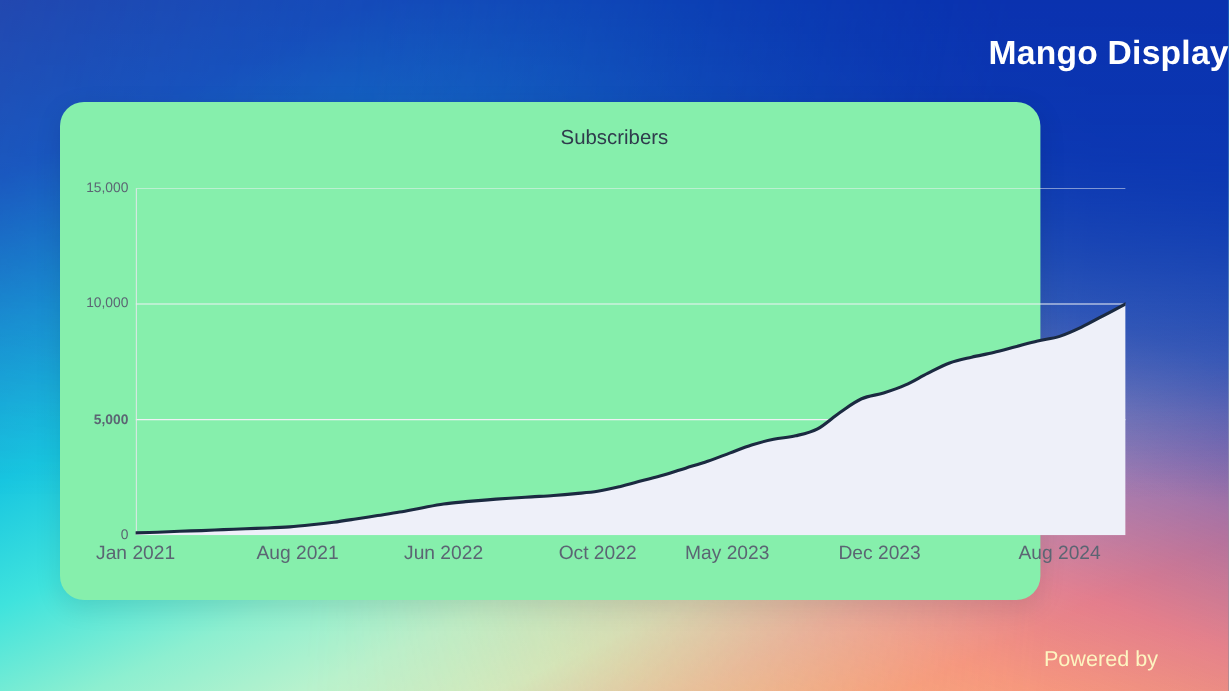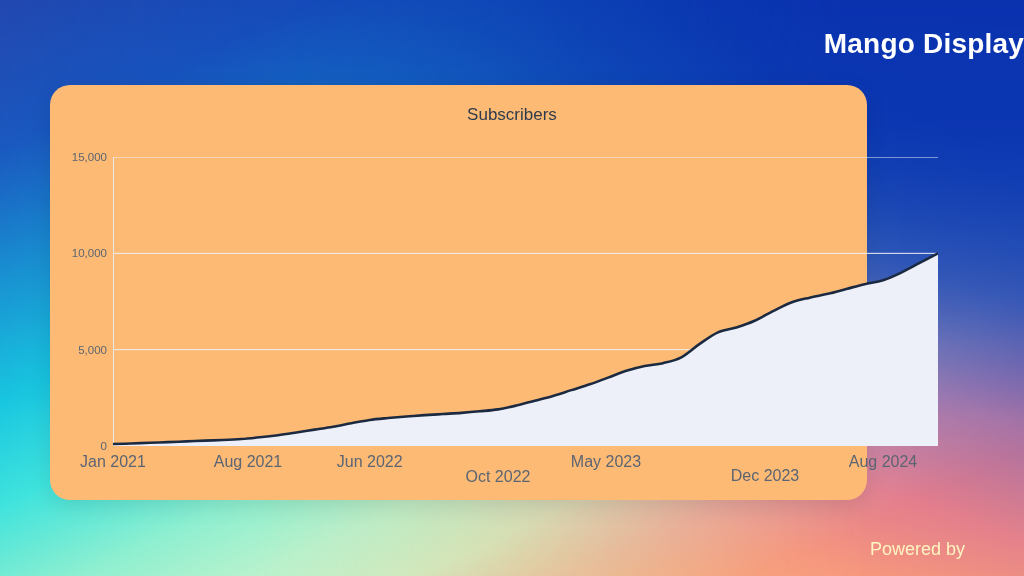--- a/index.html
+++ b/index.html
@@ -83,21 +83,21 @@
     line-height: 40px;
   }
 
   
   .card {
     position: absolute;
     left: 50px;
     top: 85px;
     width: 817px;
     height: 415px;
-    background: #fdba74;
+    background: #86efac;
     border-radius: 20px;
     box-shadow: 0 6px 22px rgba(0,0,0,0.10);
   }
 
   .chart-title {
     position: absolute;
     top: 20px;
     left: 0;
     width: 924px;
     text-align: center;
@@ -171,21 +171,21 @@
   <div class="bg-topblue"></div>
 
   <div class="page-title">Mango Display</div>
 
   <div class="card">
 
     <div class="chart-title">Subscribers</div>
 
     <div class="ylabels">
         <div class="ylabel" style="top: 289px;">0</div>
-        <div class="ylabel" style="top: 192.667px;">5,000</div>
+        <div class="ylabel" style="top: 192.667px; font-weight: bold;">5,000</div>
         <div class="ylabel" style="top: 96.3333px; margin-left: 44px;">10,000</div>
         <div class="ylabel" style="top: 0px;">15,000</div>
       </div>
 
     <div class="plot">
       <svg id="chart-svg" width="825" height="289" viewBox="0 0 825 289">
         <g id="gridlines">
             <line x1="0" x2="825" y1="192.66666666666669" y2="192.66666666666669" stroke="#f0f1f5" stroke-width="1"></line>
             <line x1="0" x2="825" y1="96.33333333333334" y2="96.33333333333334" stroke="#f0f1f5" stroke-width="1"></line>
             <line x1="0" x2="825" y1="0" y2="0" stroke="#f0f1f5" stroke-width="1"></line>
@@ -193,23 +193,23 @@
         <line id="y-axis-line" x1="0.5" y1="0" x2="0.5" y2="289" stroke="#e6e8ee" stroke-width="1"></line>
         <path id="area-path" fill="#eef0f9" stroke="none" d="M 0.00 287.07 C 3.06 286.98, 12.22 286.72, 18.33 286.50 C 24.44 286.27, 30.56 285.95, 36.67 285.72 C 42.78 285.50, 48.89 285.37, 55.00 285.15 C 61.11 284.92, 67.22 284.63, 73.33 284.38 C 79.44 284.12, 85.56 283.83, 91.67 283.61 C 97.78 283.38, 103.89 283.28, 110.00 283.03 C 116.11 282.77, 122.22 282.51, 128.33 282.06 C 134.44 281.61, 140.56 280.97, 146.67 280.33 C 152.78 279.69, 158.89 279.01, 165.00 278.21 C 171.11 277.41, 177.22 276.44, 183.33 275.51 C 189.44 274.58, 195.56 273.59, 201.67 272.62 C 207.78 271.66, 213.89 270.79, 220.00 269.73 C 226.11 268.67, 232.22 267.39, 238.33 266.27 C 244.44 265.14, 250.56 263.86, 256.67 262.99 C 262.78 262.12, 268.89 261.64, 275.00 261.06 C 281.11 260.49, 287.22 260.00, 293.33 259.52 C 299.44 259.04, 305.56 258.59, 311.67 258.17 C 317.78 257.76, 323.89 257.40, 330.00 257.02 C 336.11 256.63, 342.22 256.31, 348.33 255.86 C 354.44 255.41, 360.56 254.90, 366.67 254.32 C 372.78 253.74, 378.89 253.36, 385.00 252.39 C 391.11 251.43, 397.22 249.98, 403.33 248.54 C 409.44 247.09, 415.56 245.33, 421.67 243.72 C 427.78 242.12, 433.89 240.67, 440.00 238.91 C 446.11 237.14, 452.22 235.05, 458.33 233.13 C 464.44 231.20, 470.56 229.43, 476.67 227.35 C 482.78 225.26, 488.89 222.85, 495.00 220.60 C 501.11 218.36, 507.22 215.79, 513.33 213.86 C 519.44 211.93, 525.56 210.33, 531.67 209.04 C 537.78 207.76, 543.89 207.60, 550.00 206.15 C 556.11 204.71, 562.22 203.58, 568.33 200.37 C 574.44 197.16, 580.56 191.06, 586.67 186.89 C 592.78 182.71, 598.89 178.06, 605.00 175.33 C 611.11 172.60, 617.22 172.44, 623.33 170.51 C 629.44 168.58, 635.56 166.50, 641.67 163.77 C 647.78 161.04, 653.89 157.18, 660.00 154.13 C 666.11 151.08, 672.22 147.71, 678.33 145.46 C 684.44 143.22, 690.56 142.09, 696.67 140.65 C 702.78 139.20, 708.89 138.24, 715.00 136.79 C 721.11 135.35, 727.22 133.58, 733.33 131.98 C 739.44 130.37, 745.56 128.60, 751.67 127.16 C 757.78 125.72, 763.89 125.23, 770.00 123.31 C 776.11 121.38, 782.22 118.49, 788.33 115.60 C 794.44 112.71, 800.56 109.18, 806.67 105.97 C 812.78 102.76, 821.94 97.94, 825.00 96.33 L 825 289 L 0 289 Z"></path>
         <path id="line-path" fill="none" stroke="#1b2a41" stroke-width="2.6" stroke-linecap="round" stroke-linejoin="round" d="M 0.00 287.07 C 3.06 286.98, 12.22 286.72, 18.33 286.50 C 24.44 286.27, 30.56 285.95, 36.67 285.72 C 42.78 285.50, 48.89 285.37, 55.00 285.15 C 61.11 284.92, 67.22 284.63, 73.33 284.38 C 79.44 284.12, 85.56 283.83, 91.67 283.61 C 97.78 283.38, 103.89 283.28, 110.00 283.03 C 116.11 282.77, 122.22 282.51, 128.33 282.06 C 134.44 281.61, 140.56 280.97, 146.67 280.33 C 152.78 279.69, 158.89 279.01, 165.00 278.21 C 171.11 277.41, 177.22 276.44, 183.33 275.51 C 189.44 274.58, 195.56 273.59, 201.67 272.62 C 207.78 271.66, 213.89 270.79, 220.00 269.73 C 226.11 268.67, 232.22 267.39, 238.33 266.27 C 244.44 265.14, 250.56 263.86, 256.67 262.99 C 262.78 262.12, 268.89 261.64, 275.00 261.06 C 281.11 260.49, 287.22 260.00, 293.33 259.52 C 299.44 259.04, 305.56 258.59, 311.67 258.17 C 317.78 257.76, 323.89 257.40, 330.00 257.02 C 336.11 256.63, 342.22 256.31, 348.33 255.86 C 354.44 255.41, 360.56 254.90, 366.67 254.32 C 372.78 253.74, 378.89 253.36, 385.00 252.39 C 391.11 251.43, 397.22 249.98, 403.33 248.54 C 409.44 247.09, 415.56 245.33, 421.67 243.72 C 427.78 242.12, 433.89 240.67, 440.00 238.91 C 446.11 237.14, 452.22 235.05, 458.33 233.13 C 464.44 231.20, 470.56 229.43, 476.67 227.35 C 482.78 225.26, 488.89 222.85, 495.00 220.60 C 501.11 218.36, 507.22 215.79, 513.33 213.86 C 519.44 211.93, 525.56 210.33, 531.67 209.04 C 537.78 207.76, 543.89 207.60, 550.00 206.15 C 556.11 204.71, 562.22 203.58, 568.33 200.37 C 574.44 197.16, 580.56 191.06, 586.67 186.89 C 592.78 182.71, 598.89 178.06, 605.00 175.33 C 611.11 172.60, 617.22 172.44, 623.33 170.51 C 629.44 168.58, 635.56 166.50, 641.67 163.77 C 647.78 161.04, 653.89 157.18, 660.00 154.13 C 666.11 151.08, 672.22 147.71, 678.33 145.46 C 684.44 143.22, 690.56 142.09, 696.67 140.65 C 702.78 139.20, 708.89 138.24, 715.00 136.79 C 721.11 135.35, 727.22 133.58, 733.33 131.98 C 739.44 130.37, 745.56 128.60, 751.67 127.16 C 757.78 125.72, 763.89 125.23, 770.00 123.31 C 776.11 121.38, 782.22 118.49, 788.33 115.60 C 794.44 112.71, 800.56 109.18, 806.67 105.97 C 812.78 102.76, 821.94 97.94, 825.00 96.33"></path>
       </svg>
     </div>
 
     <div class="xlabels">
         <div class="xlabel" style="left: 0px;">Jan 2021</div>
         <div class="xlabel" style="left: 135px;">Aug 2021</div>
         <div class="xlabel" style="left: 256.667px;">Jun 2022</div>
-        <div class="xlabel" style="left: 385px; margin-top: 15px;">Oct 2022</div>
+        <div class="xlabel" style="left: 385px;">Oct 2022</div>
         <div class="xlabel" style="left: 493px;">May 2023</div>
-        <div class="xlabel" style="left: 652px; margin-top: 14px;">Dec 2023</div>
+        <div class="xlabel" style="left: 620px;">Dec 2023</div>
         <div class="xlabel" style="left: 770px;">Aug 2024</div>
       </div>
 
   </div>
 
   <div class="powered">Powered by</div>
 
 </div>
 
 </body></html>

